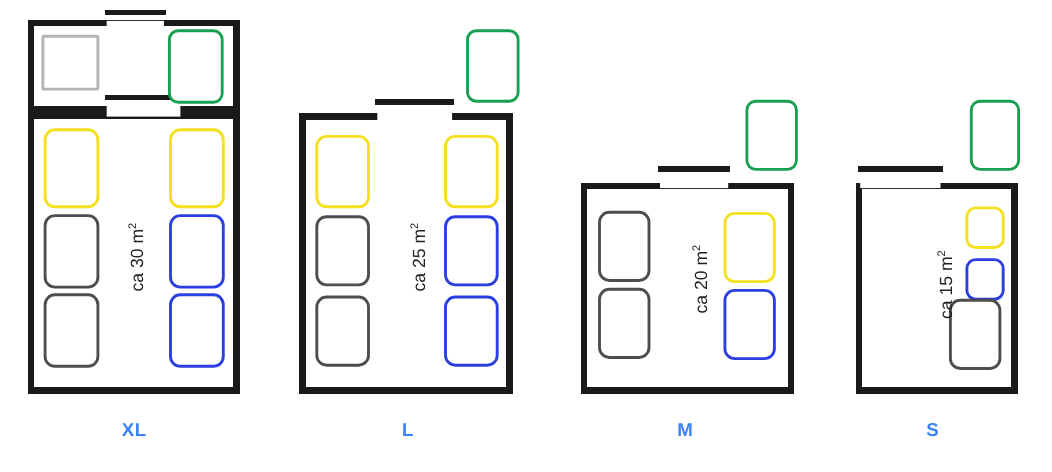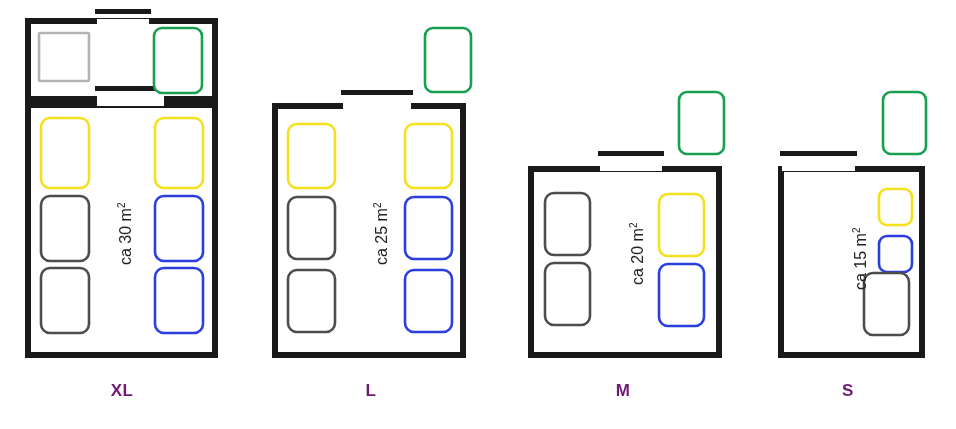--- a/index.html
+++ b/index.html
@@ -19,21 +19,21 @@
     left: 0;
     top: 0;
     width: 956px;
     height: 429px;
   }
   .room-label {
     position: absolute;
     font-family: "Liberation Sans", sans-serif;
     font-size: 17px;
     font-weight: bold;
-    color: #701a75;
+    color: #3b82f6;
     text-align: center;
     letter-spacing: 0.5px;
     white-space: nowrap;
     transform: translateX(-50%);
   }
   .area-text {
     position: absolute;
     font-family: "Liberation Sans", sans-serif;
     font-size: 16px;
     color: #222222;

